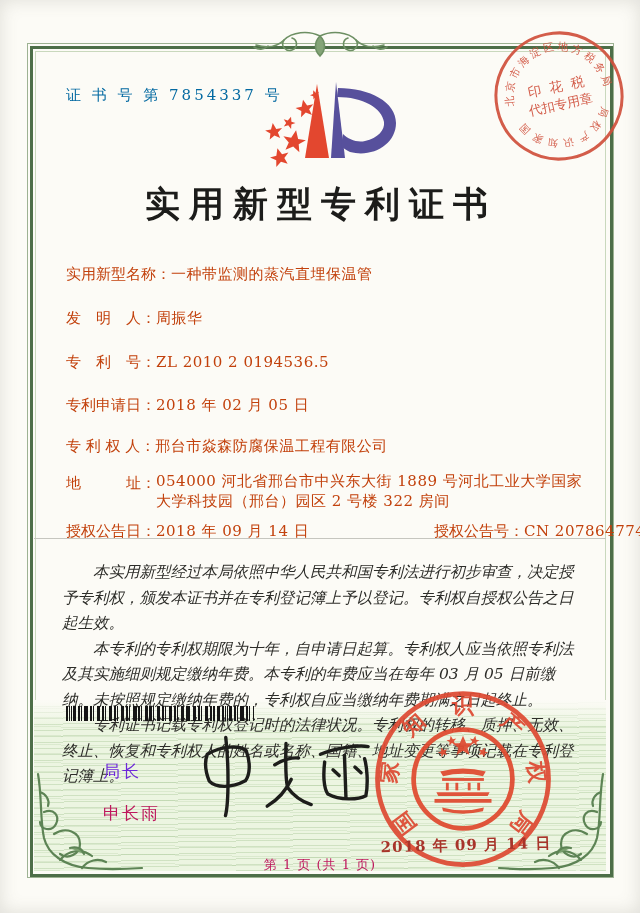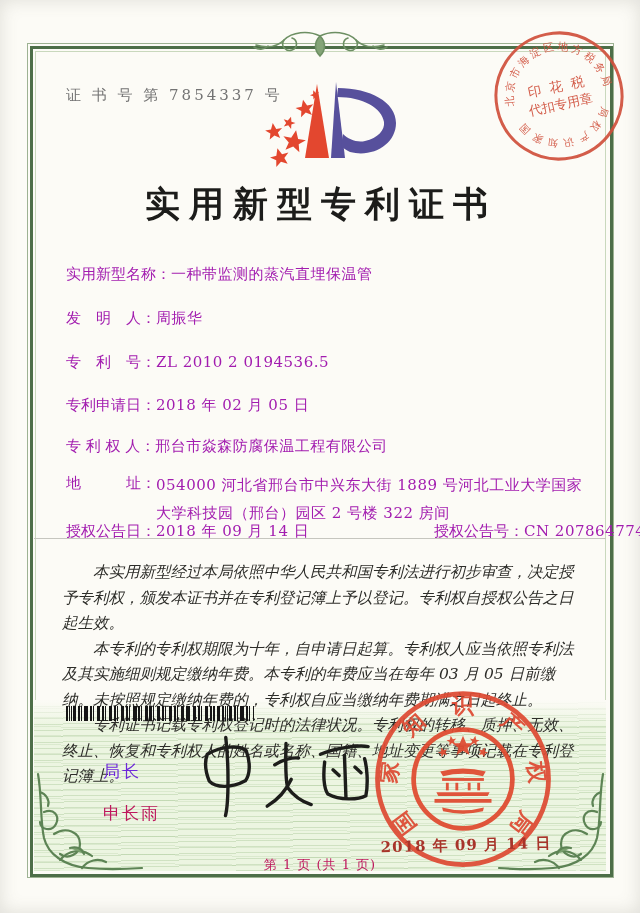--- a/index.html
+++ b/index.html
@@ -20,29 +20,29 @@
   .guilloche{
     position:absolute;left:34px;top:700px;width:572px;height:171px;
     background:
       repeating-linear-gradient(179deg, rgba(140,180,120,.30) 0 1px, rgba(0,0,0,0) 1px 6px),
       repeating-linear-gradient(181deg, rgba(140,180,120,.18) 0 1px, rgba(0,0,0,0) 1px 9px),
       #ecf5e1;
   }
   .guilloche::before{content:"";position:absolute;left:0;top:0;width:100%;height:26px;
     background:linear-gradient(#fcfbf6,rgba(252,251,246,0));}
   
-  .cert-no{position:absolute;left:66px;top:86px;font-size:15px;letter-spacing:3px;color:#737373;}
+  .cert-no{position:absolute;left:66px;top:86px;font-size:15px;letter-spacing:3px;color:#0369a1;}
   .title{position:absolute;left:0;top:181px;width:640px;text-align:center;
     font-size:35px;font-weight:bold;letter-spacing:9px;padding-left:2px;
     box-sizing:border-box;color:#1c1c1a;}
   
-  .field{position:absolute;left:66px;font-size:15px;line-height:24px;color:#a21caf;white-space:nowrap;}
+  .field{position:absolute;left:66px;font-size:15px;line-height:24px;color:#c2410c;white-space:nowrap;}
   .field .lab{display:inline-block;min-width:84px;}
   .field .val{letter-spacing:.5px;}
-  .addr-val{display:inline-block;white-space:normal;width:428px;vertical-align:top;line-height:28px;}
+  .addr-val{display:inline-block;white-space:normal;width:428px;vertical-align:top;line-height:20px;}
   .grant-no{position:absolute;left:368px;top:0;}
   .sep-line{position:absolute;left:34px;top:538px;width:572px;height:1px;background:#c6c6bf;}
   
   .body-text{position:absolute;left:62px;top:544px;width:518px;
     font-style:italic;font-size:15.5px;line-height:25.5px;color:#2d2d29;margin-top:16px;}
   .body-text p{margin:0;text-indent:2em;}
   
   .barcode{position:absolute;left:66px;top:706px;width:188px;height:15px;
     background:
       repeating-linear-gradient(90deg,#151515 0 2px,transparent 2px 3px,#151515 3px 4px,transparent 4px 7px,#151515 7px 10px,transparent 10px 12px),

